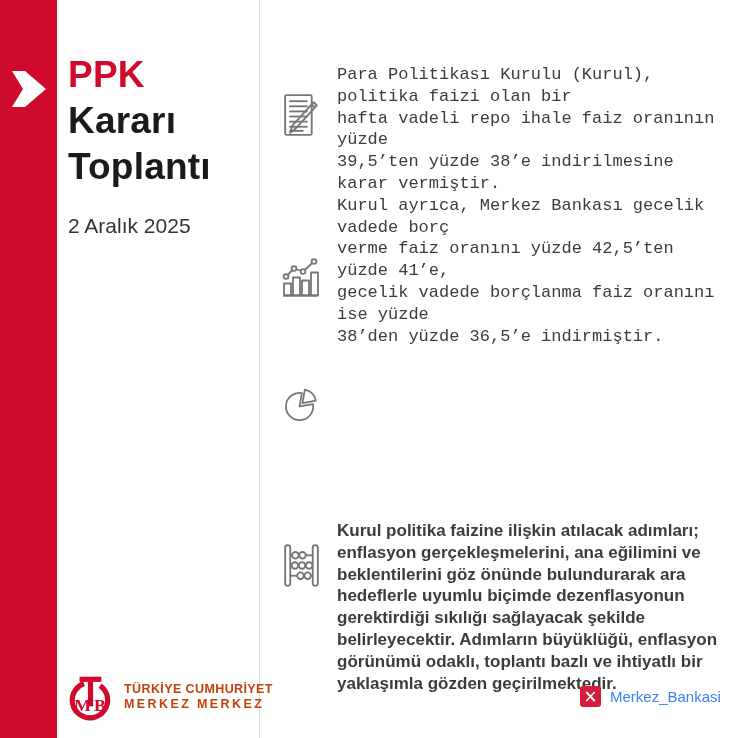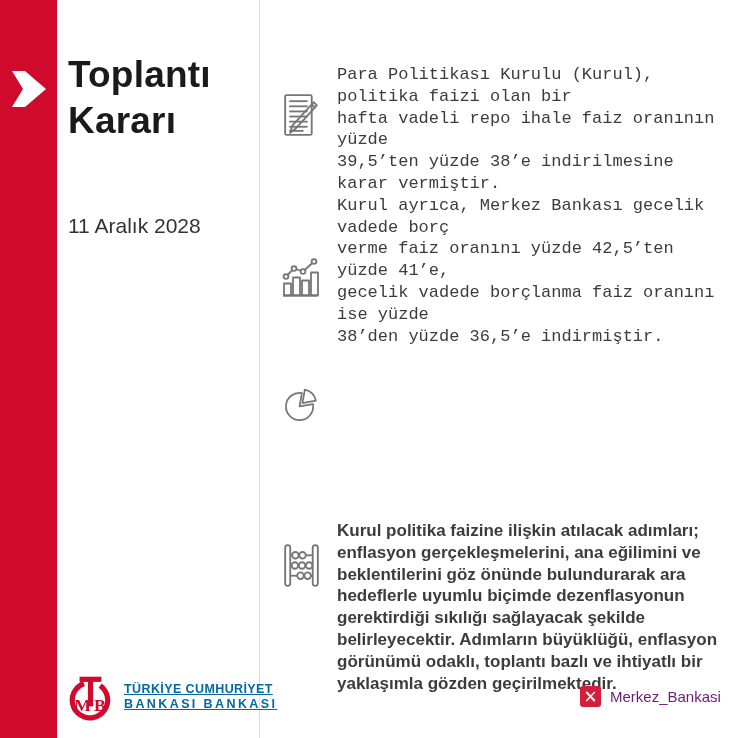--- a/index.html
+++ b/index.html
@@ -26,47 +26,48 @@
   .p4{top:520px;font-weight:bold;}
 
   .picon{position:absolute;}
   .i1{left:283px;top:92px;}
   .i2{left:281px;top:255px;}
   .i3{left:284px;top:387px;}
   .i4{left:283px;top:541px;}
 
   .logo-row{position:absolute;left:66px;top:672px;display:flex;align-items:center;}
   .logo-mark{width:50px;height:50px;}
-  .logo-text{margin-left:8px;color:#0369a1;font-weight:bold;text-decoration:underline;}
+  .logo-text{margin-left:8px;color:#c2410c;font-weight:bold;}
   .logo-text .l1{font-size:12.5px;letter-spacing:0.4px;line-height:15px;}
   .logo-text .l2{font-size:12.5px;letter-spacing:2.4px;line-height:15px;}
 
   .social{position:absolute;left:580px;top:686px;display:flex;align-items:center;cursor:pointer;}
   .x-badge{width:21px;height:21px;background:#d41e3c;border-radius:3px;display:flex;align-items:center;justify-content:center;}
-  .handle{margin-left:9px;font-size:15px;color:#701a75;text-align:right;}
+  .handle{margin-left:9px;font-size:15px;color:#3b82f6;text-align:right;}
 </style>
 </head>
 <body>
 
 <div class="canvas">
 
   <div class="redbar"></div>
 
   <svg class="chevron" viewBox="0 0 34 36">
     <polygon points="0,0 13,0 34,18 13,36 0,36 11,18" fill="#ffffff"></polygon>
   </svg>
 
   <div class="divider"></div>
 
   <div class="title">
+    <div class="accent">PPK</div>
+    <div>Kararı</div>
     <div>Toplantı</div>
-    <div>Kararı</div>
   </div>
 
-  <div class="date">11 Aralık 2028</div>
+  <div class="date">2 Aralık 2025</div>
 
   <svg class="picon i1" width="37" height="46" viewBox="0 0 36 45" fill="none" stroke="#767676" stroke-width="1.8" stroke-linejoin="round">
     <rect x="2" y="3" width="26" height="39" rx="1.5"></rect>
     <line x1="6" y1="9" x2="24" y2="9"></line>
     <line x1="6" y1="14" x2="24" y2="14"></line>
     <line x1="6" y1="19" x2="24" y2="19"></line>
     <line x1="6" y1="24" x2="24" y2="24"></line>
     <line x1="6" y1="29" x2="24" y2="29"></line>
     <line x1="6" y1="34" x2="24" y2="34"></line>
     <line x1="6" y1="38" x2="20" y2="38"></line>
@@ -126,21 +127,21 @@
   <div class="logo-row">
     <svg class="logo-mark" viewBox="0 0 48 48">
       <circle cx="23" cy="27" r="17" fill="none" stroke="#cf0a2c" stroke-width="5" stroke-dasharray="90 17" transform="rotate(-55 23 27)"></circle>
       <line x1="13" y1="7" x2="34" y2="7" stroke="#cf0a2c" stroke-width="5"></line>
       <line x1="23.5" y1="5" x2="23.5" y2="33" stroke="#cf0a2c" stroke-width="5"></line>
       <text x="8" y="37" font-family="Liberation Serif, serif" font-weight="bold" font-size="17" fill="#cf0a2c">M</text>
       <text x="27" y="37" font-family="Liberation Serif, serif" font-weight="bold" font-size="17" fill="#cf0a2c">B</text>
     </svg>
     <div class="logo-text">
       <div class="l1">TÜRKİYE CUMHURİYET</div>
-      <div class="l2">BANKASI BANKASI</div>
+      <div class="l2">MERKEZ MERKEZ</div>
     </div>
   </div>
 
   <div class="social">
     <div class="x-badge">
       <svg width="13" height="13" viewBox="0 0 20 20">
         <path d="M3.5,3 L16.5,17" stroke="#ffffff" stroke-width="3.2"></path>
         <path d="M16.5,3 L3.5,17" stroke="#ffffff" stroke-width="2.2"></path>
       </svg>
     </div>

